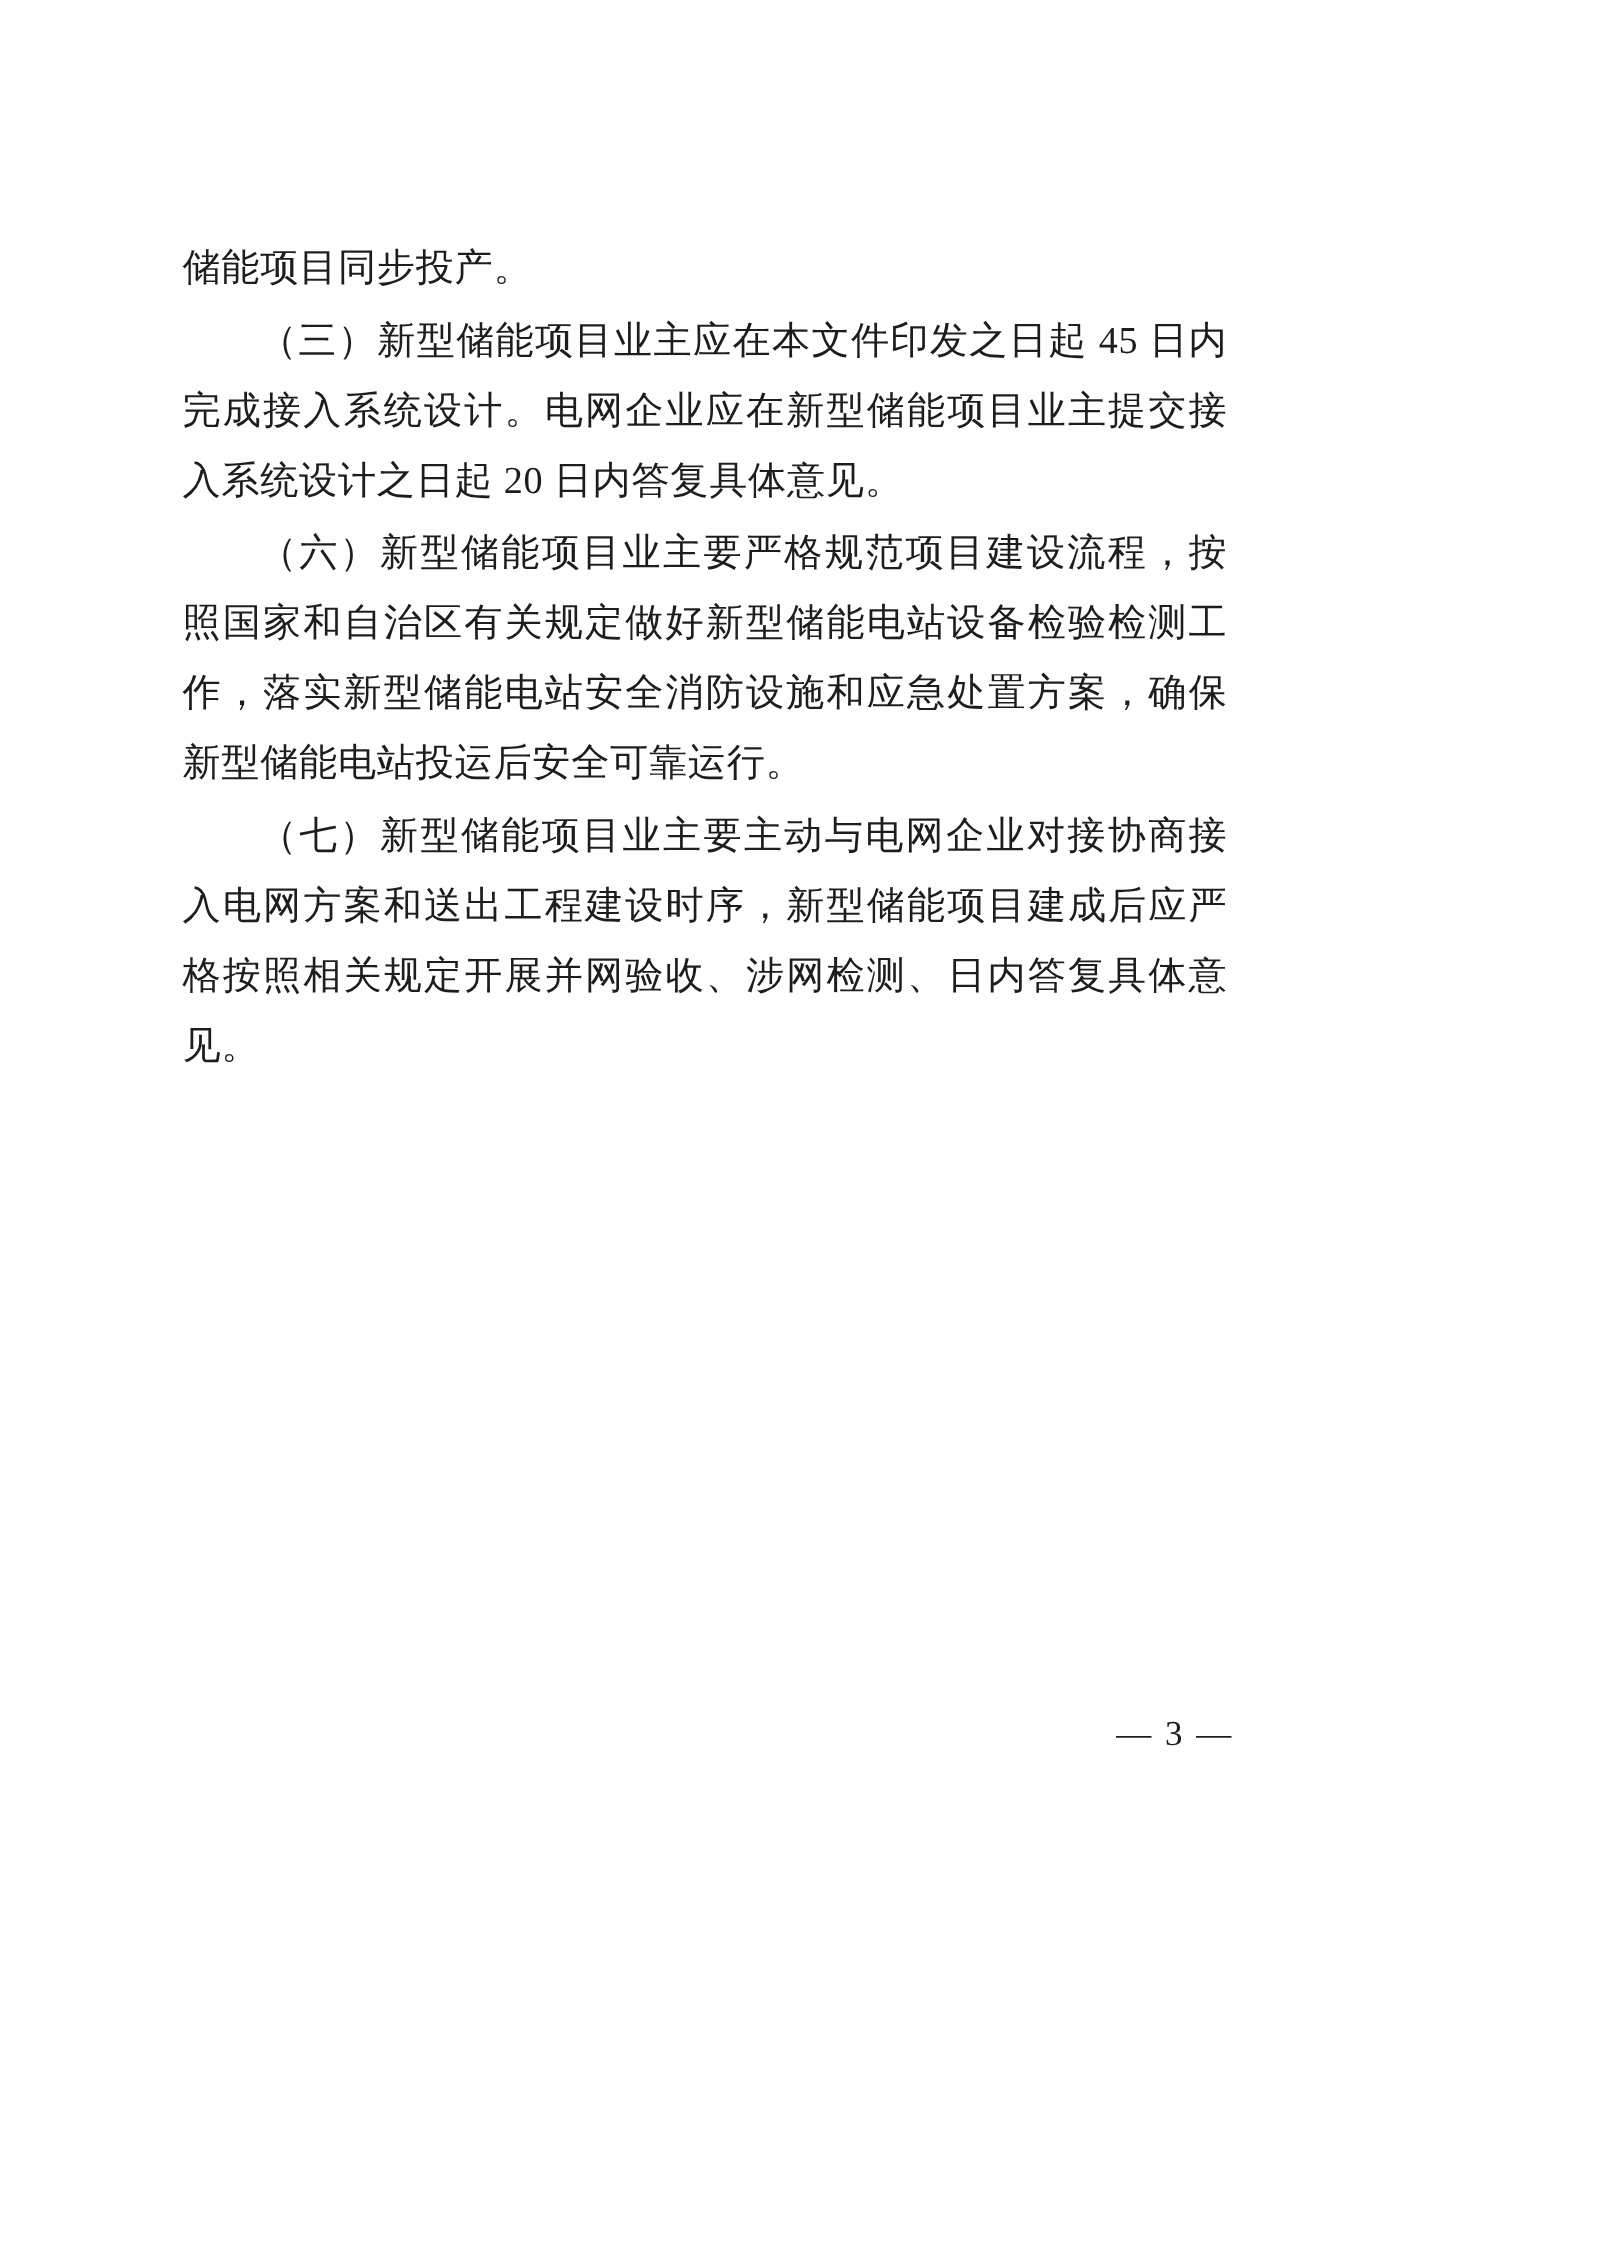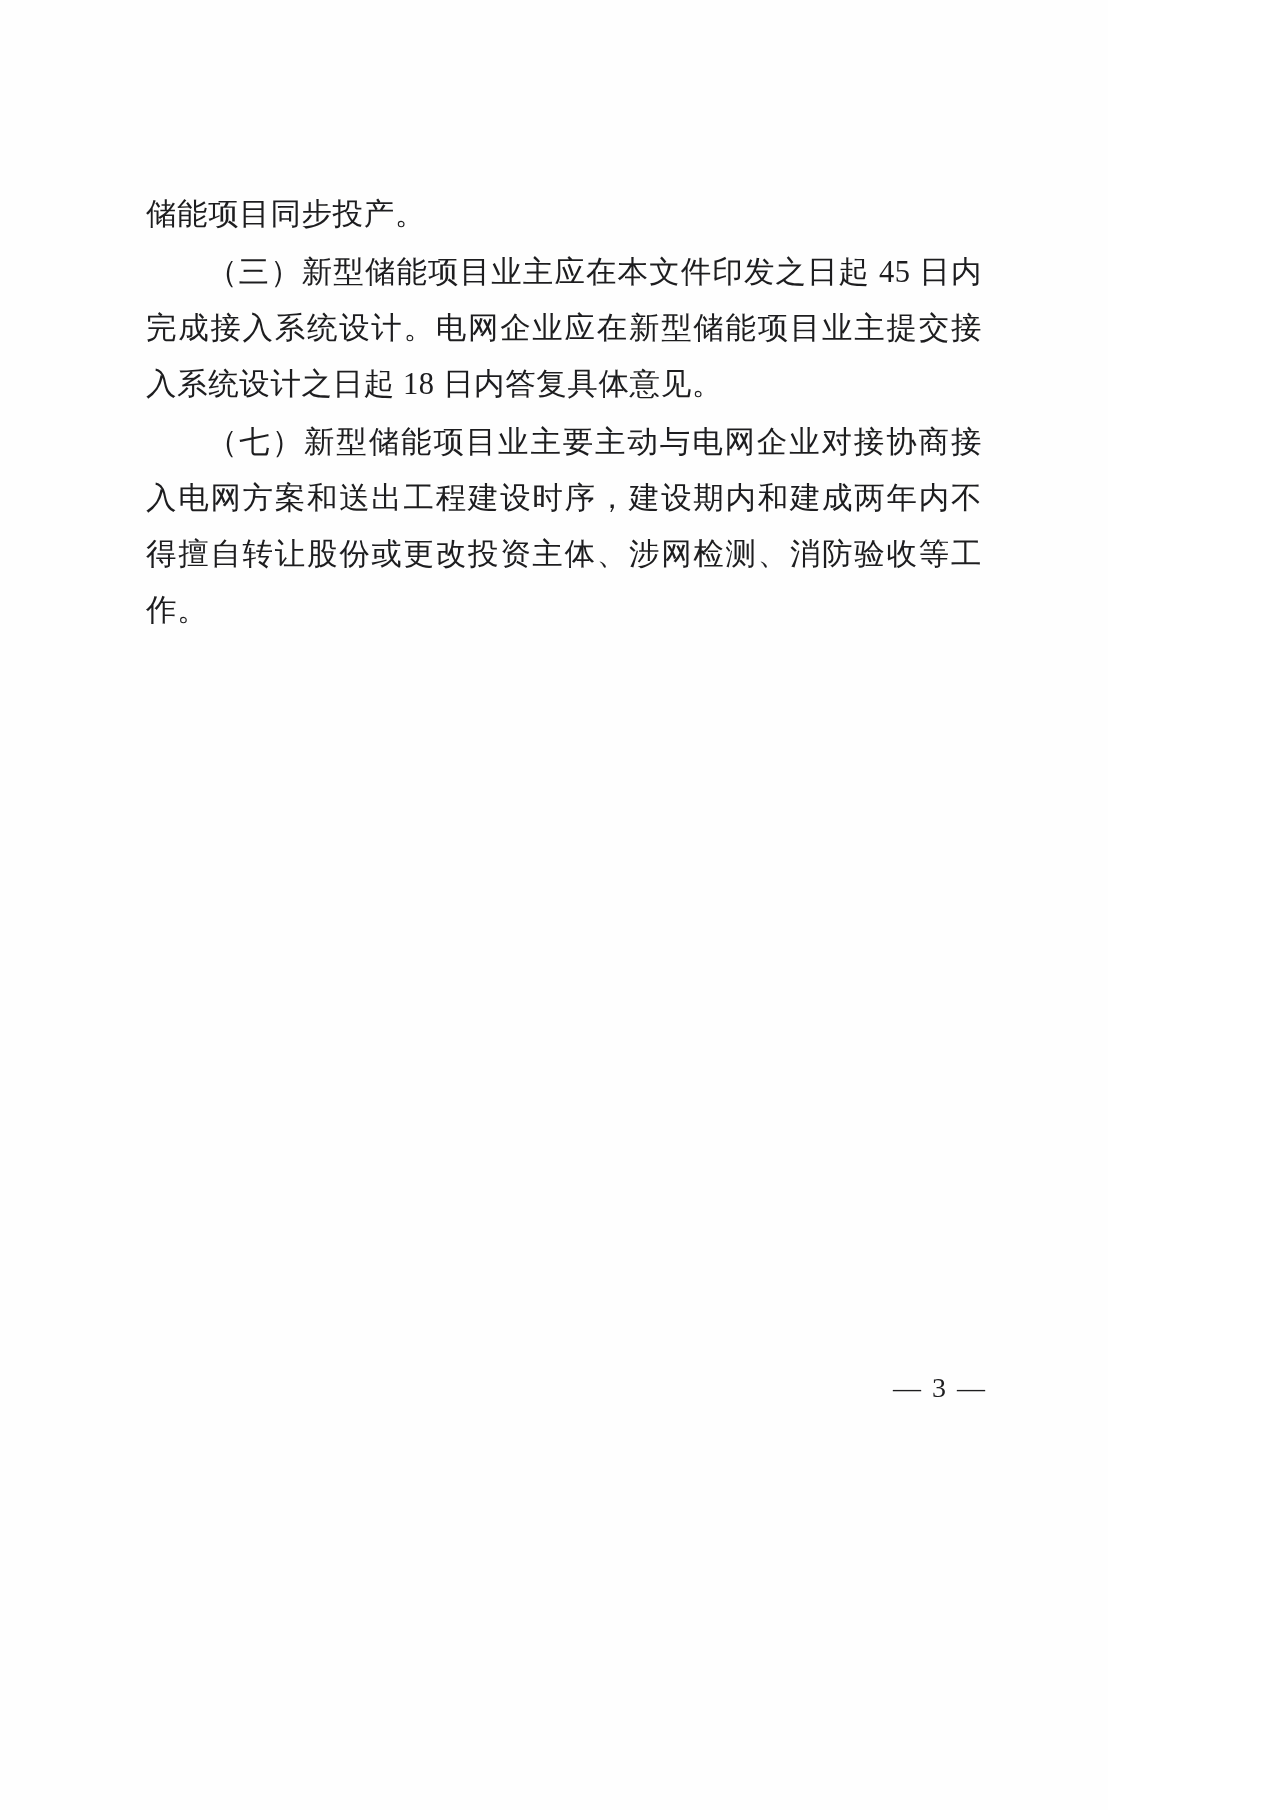--- a/index.html
+++ b/index.html
@@ -55,19 +55,20 @@
     display: inline-block;
     margin-left: 600px;
   }
 </style>
 </head>
 <body>
 
 <div class="page">
   <div class="doc-body">
     <p class="para">储能项目同步投产。</p>
-    <p class="para indent">（三）新型储能项目业主应在本文件印发之日起 45 日内完成接入系统设计。电网企业应在新型储能项目业主提交接入系统设计之日起 18 日内答复具体意见。</p>
-    <p class="para indent">（七）新型储能项目业主要主动与电网企业对接协商接入电网方案和送出工程建设时序，建设期内和建成两年内不得擅自转让股份或更改投资主体、涉网检测、消防验收等工作。</p>
+    <p class="para indent">（三）新型储能项目业主应在本文件印发之日起 45 日内完成接入系统设计。电网企业应在新型储能项目业主提交接入系统设计之日起 20 日内答复具体意见。</p>
+    <p class="para indent">（六）新型储能项目业主要严格规范项目建设流程，按照国家和自治区有关规定做好新型储能电站设备检验检测工作，落实新型储能电站安全消防设施和应急处置方案，确保新型储能电站投运后安全可靠运行。</p>
+    <p class="para indent">（七）新型储能项目业主要主动与电网企业对接协商接入电网方案和送出工程建设时序，新型储能项目建成后应严格按照相关规定开展并网验收、涉网检测、日内答复具体意见。</p>
   </div>
   <div class="page-number">
     <span class="pn-inner">— 3 —</span>
   </div>
 </div>
 
 </body></html>

